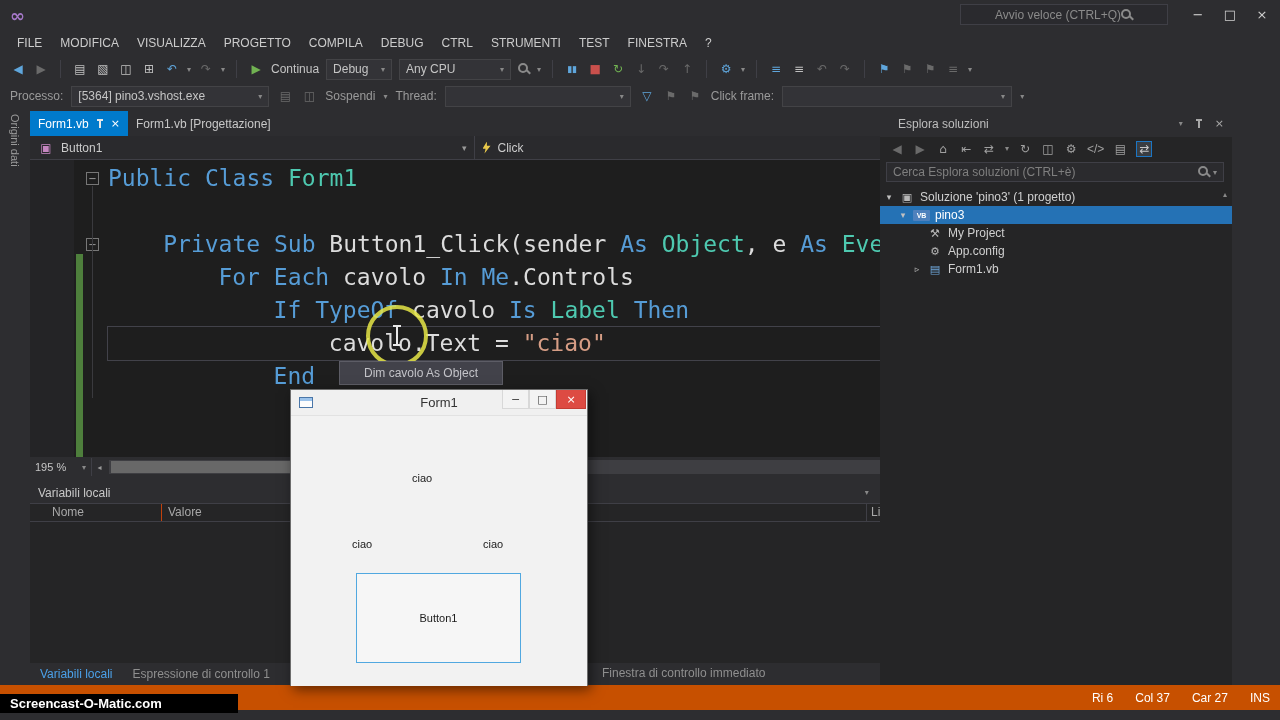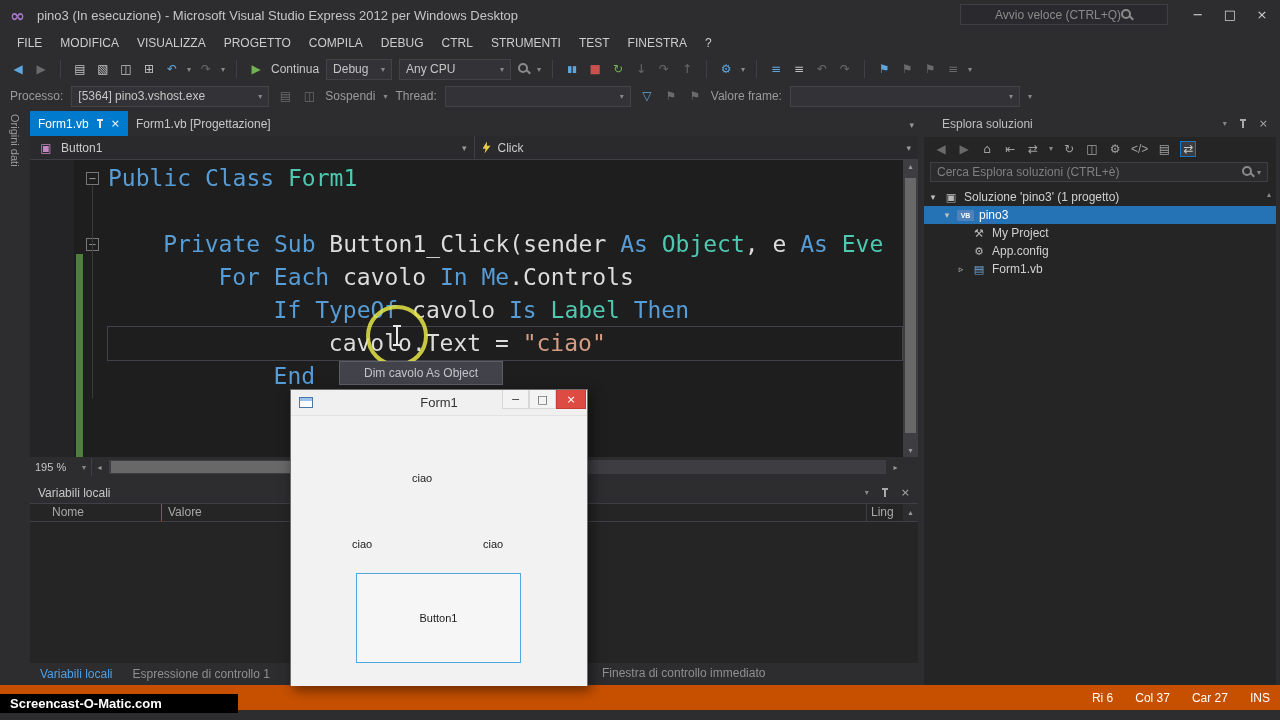--- a/index.html
+++ b/index.html
@@ -79,21 +79,21 @@
 .col-scroll{width:15px;background:#2D2D30;text-align:center;font-size:8px;color:#999;line-height:17px}
 .locals-body{height:141px}
 
 
 .bottom-tabs{position:relative;height:22px;display:flex;align-items:center;font-size:12px}
 .btab{padding:0 10px;color:#8F8F8F}
 .btab.active{color:#4BA0E8}
 .bottom-tabs .btab:nth-child(3){position:absolute;left:562px;top:3px}
 
 
-.sol-panel{position:absolute;left:924px;top:110px;width:352px;height:575px;background:#252526}
+.sol-panel{position:absolute;left:880px;top:110px;width:352px;height:575px;background:#252526}
 .sol-title{height:27px;background:#2D2D30;display:flex;align-items:center;font-size:12px;color:#BEBEBE;padding-left:18px;position:relative}
 .sol-toolbar{height:23px;display:flex;align-items:center;gap:9px;padding-left:10px;font-size:12px;color:#A0A0A0}
 .sol-tb-ico{min-width:14px;text-align:center}
 .hl-box{border:1px solid #1C76C4;background:#3A3D41;padding:0 2px;color:#C8C8C8}
 .sol-search{height:24px;padding:2px 8px 2px 6px}
 .sbox{height:20px;background:#2B2B2E;border:1px solid #3F3F46;display:flex;align-items:center;justify-content:space-between;font-size:12px;color:#7F7F7F;padding:0 6px}
 .sol-tree{position:relative;margin-top:4px}
 .tree-row{height:18px;display:flex;align-items:center;font-size:12px;color:#D0D0D0;gap:5px}
 .tree-row.selected{background:#2572B5;color:#FFF}
 .expander{width:10px;font-size:9px;color:#C0C0C0;text-align:center;font-family:"DejaVu Sans",sans-serif}
@@ -138,21 +138,20 @@
 .pin.white{color:#E8E8E8}
 .bolt{display:inline-block;width:8px;height:12px;background:#E8C84A;clip-path:polygon(55% 0,0 60%,38% 60%,25% 100%,100% 35%,55% 35%)}
 </style>
 </head>
 <body>
 
 <div id="root">
 
   <div class="titlebar">
     <span class="vs-logo ico">∞</span>
-    <span class="title">pino3 (In esecuzione) - Microsoft Visual Studio Express 2012 per Windows Desktop</span>
     <div class="quicklaunch">
       <span>Avvio veloce (CTRL+Q)</span>
       <span class="mag"></span>
     </div>
     <div class="win-btns">
       <span class="win-btn ico">−</span>
       <span class="win-btn ico">□</span>
       <span class="win-btn ico">×</span>
     </div>
   </div>
@@ -230,21 +229,21 @@
     <span class="tb-label">Sospendi</span>
     <span class="caret ico">▾</span>
     <span class="tb-label">Thread:</span>
     <div class="combo" style="width:186px">
       <span></span>
       <span class="caret ico">▾</span>
     </div>
     <span class="tb-icon ico blue">▽</span>
     <span class="tb-icon ico dim">⚑</span>
     <span class="tb-icon ico dim">⚑</span>
-    <span class="tb-label">Valore frame:</span>
+    <span class="tb-label">Click frame:</span>
     <div class="combo" style="width:230px">
       <span></span>
       <span class="caret ico">▾</span>
     </div>
     <span class="caret ico">▾</span>
   </div>
 
   <div class="left-strip">
     <div class="vtab">Origini dati</div>
   </div>

